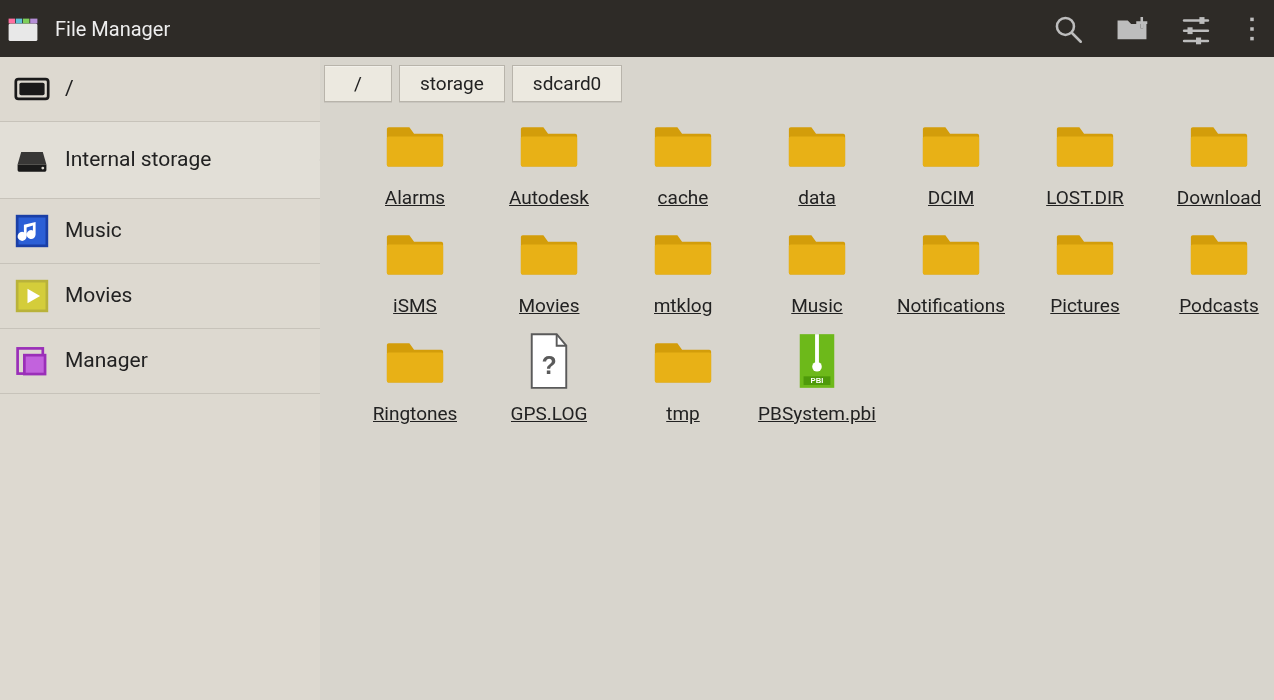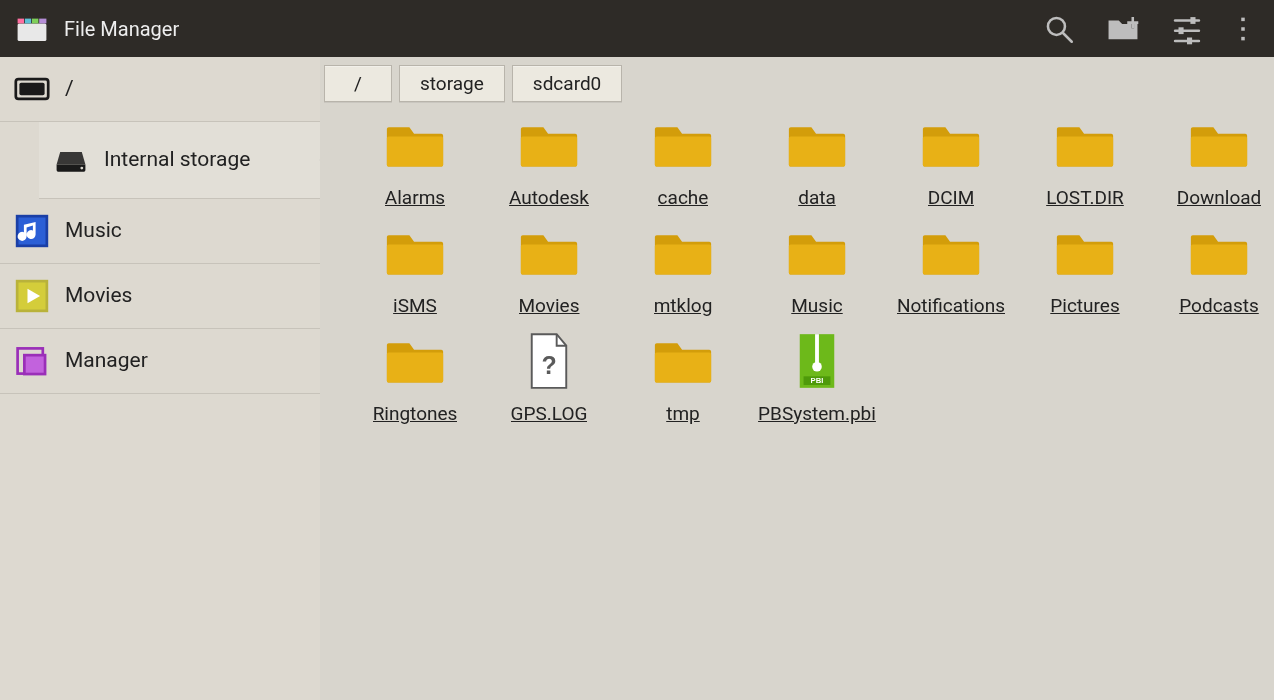--- a/index.html
+++ b/index.html
@@ -10,21 +10,21 @@
     background: #d8d5cd;
     overflow: hidden;
     color: #1a1a1a;
   }
   
   .actionbar {
     height: 57px;
     background: #2e2b27;
     display: flex;
     align-items: center;
-    padding: 0 16px;
+    padding: 0 7px;
     color: #e8e8e8;
   }
   .app-icon {
     width: 32px; height: 28px;
     margin-right: 16px;
     position: relative;
   }
   .app-icon svg { width: 100%; height: 100%; }
   .app-title { font-size: 20px; font-weight: 400; color: #eee; }
   .action-right { margin-left: auto; display: flex; align-items: center; gap: 30px; padding-right: 6px; }
@@ -45,21 +45,21 @@
   }
   .side-item {
     position: relative;
     display: flex;
     align-items: center;
     height: 65px;
     padding: 0 14px;
     border-bottom: 1px solid #c7c3ba;
     cursor: pointer;
   }
-  .side-item.tall { height: 77px; margin-left: 39px; }
+  .side-item.tall { height: 77px; }
   .side-item.selected { background: #e2dfd7; }
   .side-icon {
     width: 36px; height: 36px;
     margin-right: 15px;
     flex-shrink: 0;
     display:flex; align-items:center; justify-content:center;
   }
   .side-icon svg { width: 100%; height: 100%; }
   .side-label {
     font-size: 21px;

